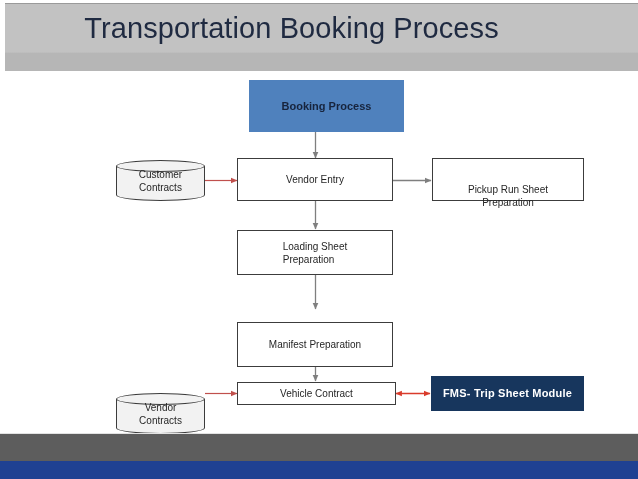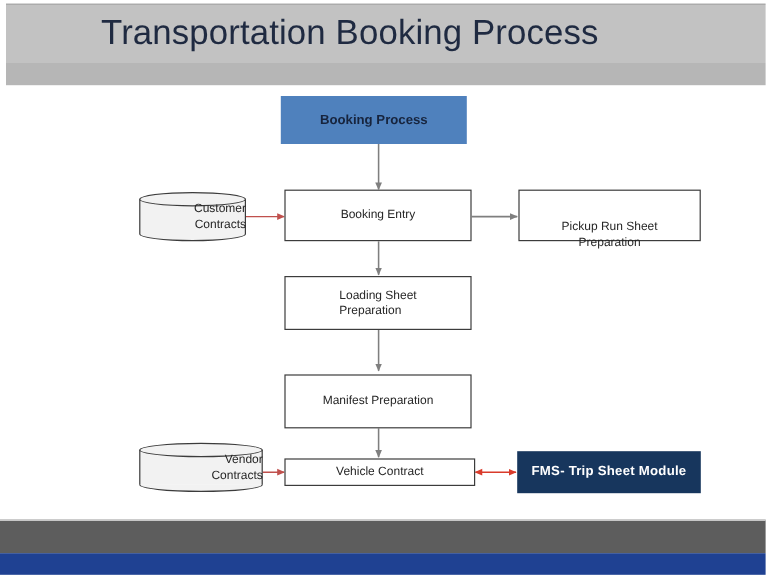--- a/index.html
+++ b/index.html
@@ -136,21 +136,21 @@
     border-radius: 50% / 50%;
     box-sizing: border-box;
     clip-path: inset(6px -2px -2px -2px);
   }
   .cyl .cyl-label {
     position: absolute;
     left: 0; top: 0;
     width: 100%; height: 100%;
     display: flex;
     flex-direction: column;
-    align-items: flex-end;
+    align-items: center;
     justify-content: center;
     font-size: 10px;
     line-height: 13px;
     color: #262626;
     text-align: center;
   }
 
   
   .conn { position: absolute; }
   .conn svg { display: block; overflow: visible; }
@@ -192,57 +192,57 @@
       <line x1="315.5" y1="275" x2="315.5" y2="309" stroke="#7f7f7f" stroke-width="1.3" marker-end="url(#ah-gray)"></line>
 
       <line x1="315.5" y1="355" x2="315.5" y2="381" stroke="#7f7f7f" stroke-width="1.3" marker-end="url(#ah-gray)"></line>
 
       <line x1="205" y1="393.5" x2="237" y2="393.5" stroke="#c0504d" stroke-width="1.2" marker-end="url(#ah-orange)"></line>
 
       <line x1="396" y1="393.5" x2="430" y2="393.5" stroke="#d93b2b" stroke-width="1.3" marker-end="url(#ah-red)" marker-start="url(#ah-red-start)"></line>
     </svg>
   </div>
 
-  <div class="node accent-box" style="left:234px; top:80px; width:155px; height:40px;">
+  <div class="node accent-box" style="left:249px; top:80px; width:155px; height:52px;">
     <span>Booking Process</span>
   </div>
 
   <div class="cyl" style="left:116px; top:160px; width:89px; height:41px;">
     <div class="cyl-body"></div>
     <div class="cyl-bottom"></div>
     <div class="cyl-top"></div>
     <div class="cyl-label">
       <span>Customer</span>
       <span>Contracts</span>
     </div>
   </div>
 
   <div class="node proc" style="left:237px; top:158px; width:156px; height:43px;">
-    <span>Booking Entry</span>
+    <span>Vendor Entry</span>
   </div>
 
   <div class="node proc" style="left:432px; top:158px; width:152px; height:43px;">
     <div style="display:flex;flex-direction:column;align-items:center;margin-top:32px;">
       <span>Pickup Run Sheet</span>
       <span>Preparation</span>
     </div>
   </div>
 
   <div class="node proc" style="left:237px; top:230px; width:156px; height:45px;">
     <div style="display:flex;flex-direction:column;align-items:flex-start;">
       <span>Loading Sheet</span>
       <span>Preparation</span>
     </div>
   </div>
 
-  <div class="node proc" style="left:237px; top:312px; width:156px; height:45px;">
+  <div class="node proc" style="left:237px; top:322px; width:156px; height:45px;">
     <span>Manifest Preparation</span>
   </div>
 
-  <div class="cyl" style="left:116px; top:369px; width:103px; height:41px;">
+  <div class="cyl" style="left:116px; top:393px; width:89px; height:41px;">
     <div class="cyl-body"></div>
     <div class="cyl-bottom"></div>
     <div class="cyl-top"></div>
     <div class="cyl-label">
       <span>Vendor</span>
       <span>Contracts</span>
     </div>
   </div>
 
   <div class="node dark-box" style="left:431px; top:376px; width:153px; height:35px;">

